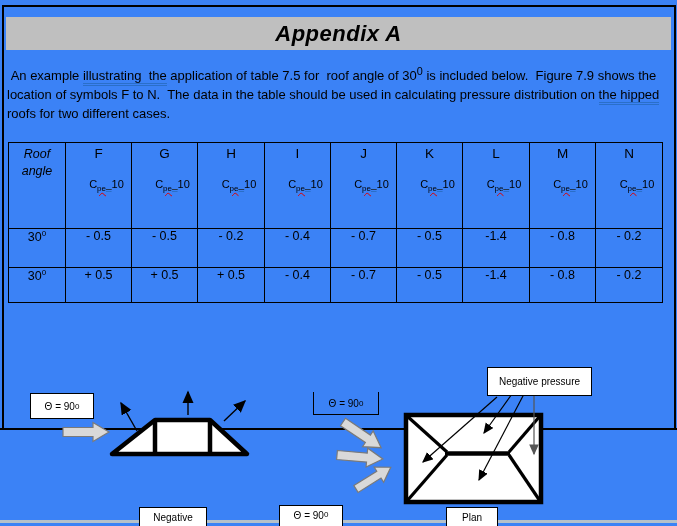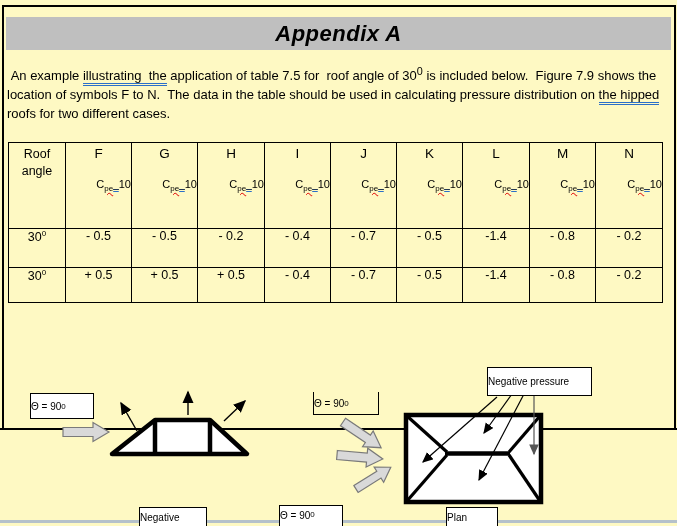--- a/index.html
+++ b/index.html
@@ -1,18 +1,18 @@
 <!DOCTYPE html>
 <html><head>
 <meta charset="utf-8">
 <style>
   html,body{margin:0;padding:0;background:#fff;}
   .screen{
     position:relative;width:677px;height:526px;overflow:hidden;
-    background:#fef9c3;font-family:"Liberation Sans",sans-serif;color:#000;
+    background:#3b82f6;font-family:"Liberation Sans",sans-serif;color:#000;
   }
   
   .page-frame{
     position:absolute;left:2px;top:5px;width:670px;height:423px;
     border:2px solid #000;border-bottom:none;pointer-events:none;
   }
   .title-bar{
     position:absolute;left:6px;top:17px;width:665px;height:33px;
     background:#bfbfbf;display:flex;align-items:center;justify-content:center;
   }
@@ -22,32 +22,32 @@
     font-size:13px;line-height:19px;white-space:pre-wrap;
   }
   .intro{top:62px;}
   .note4{top:321px;}
   .u2{border-bottom:3px double #2a6fc9;}
   
   .ptable{
     position:absolute;left:8px;top:142px;border-collapse:collapse;table-layout:fixed;
   }
   .ptable td,.ptable th{border:1px solid #000;font-weight:normal;padding:0;vertical-align:top;}
-  .corner{font-size:12.5px;text-align:center;padding-top:3px;line-height:17px;}
+  .corner{font-size:12.5px;text-align:center;padding-top:3px;line-height:17px;font-style:italic;}
   .zl{font-size:13.5px;text-align:center;margin-top:3px;}
-  .coef{margin-top:17px;padding-left:8px;text-align:right;font-size:11px;margin-left:8px;}
+  .coef{margin-top:17px;padding-left:8px;text-align:center;font-size:11px;margin-left:8px;}
   .coef sub.pe{font-size:8px;text-decoration:underline wavy #e00000 1px;}
   .coef .sep{font-size:10px;text-decoration:underline double #2a6fc9;color:#222;}
   .acell,.vcell{font-size:12.5px;text-align:center;padding-top:6px;border-radius:8px;}
   .acell sup,.ssup{font-size:8px;}
   
   .fig-svg{position:absolute;left:0;top:0;pointer-events:none;}
   .lbox{
     position:absolute;background:#fff;border:1px solid #000;
-    font-size:10px;display:flex;align-items:center;
+    font-size:10px;display:flex;align-items:center;justify-content:center;
     white-space:nowrap;
   }
   .lb-theta-left{left:30px;top:393px;width:62px;height:24px;}
   .lb-theta-mid{left:313px;top:392px;width:64px;height:22px;border-top:none;background:transparent;}
   .lb-negpress{left:487px;top:367px;width:103px;height:27px;}
   .lb-elev{left:139px;top:507px;width:66px;height:22px;align-items:flex-start;padding-top:4px;}
   .lb-theta-bot{left:279px;top:505px;width:62px;height:22px;align-items:flex-start;padding-top:4px;}
   .lb-plan{left:446px;top:507px;width:50px;height:22px;align-items:flex-start;padding-top:4px;}
   .bottom-strip{position:absolute;left:0;top:520px;width:677px;height:3px;background:#b5c1ca;}
 </style>

